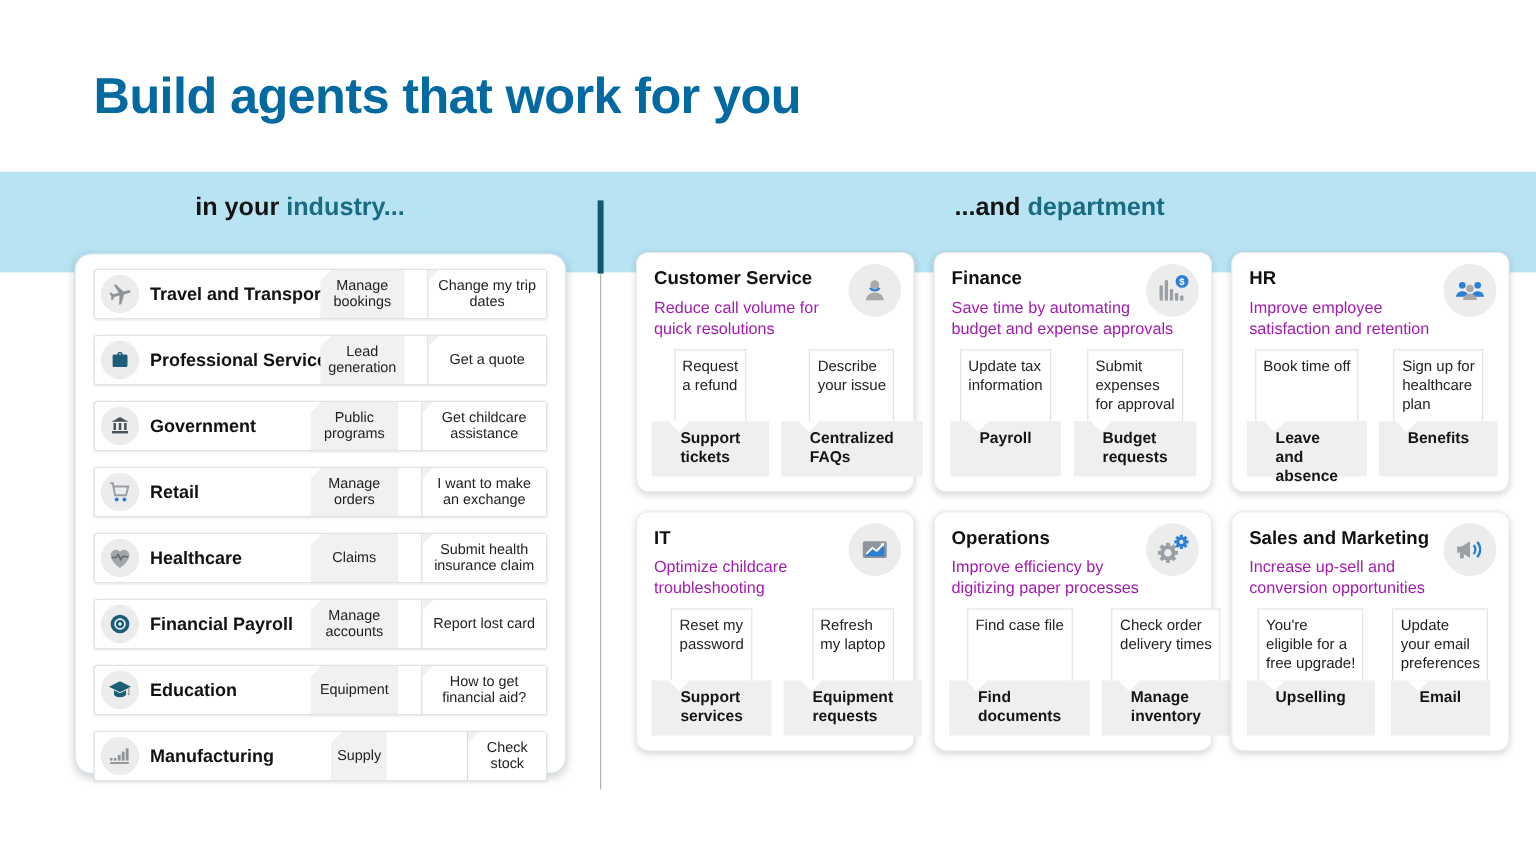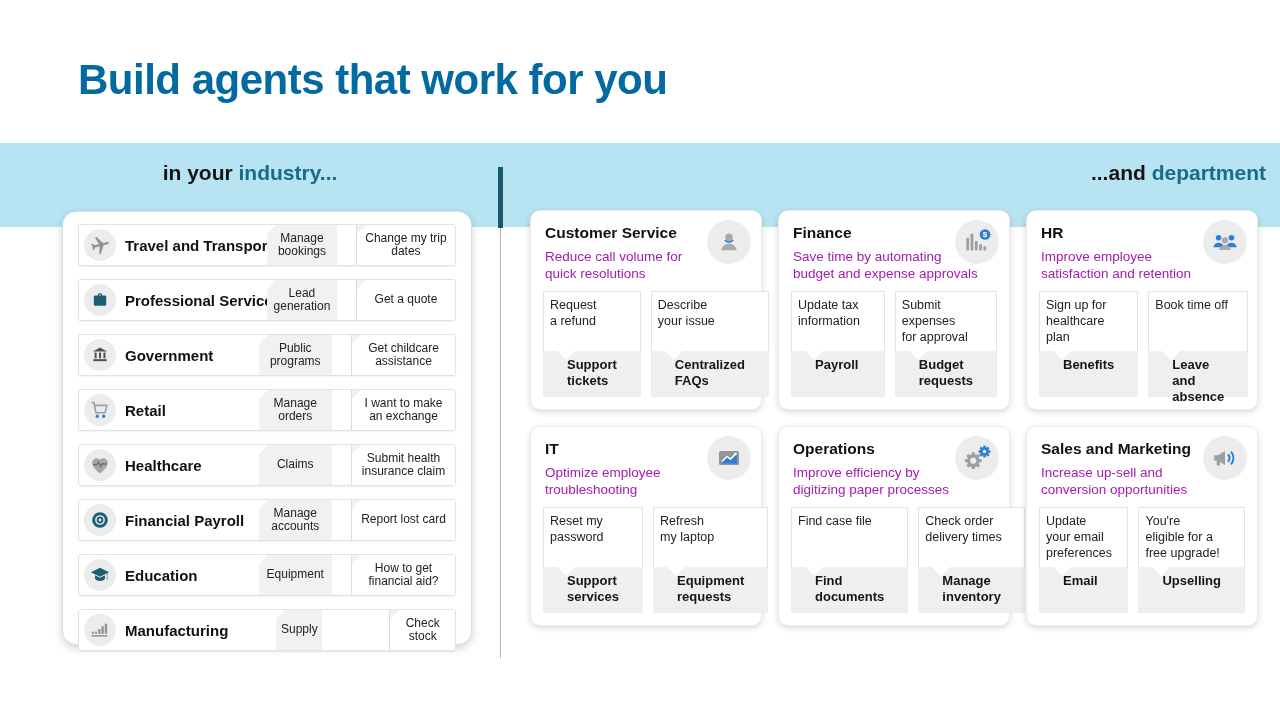--- a/index.html
+++ b/index.html
@@ -17,21 +17,21 @@
   }
   .slide-title{
     position:absolute;left:62px;top:56px;
     font-size:42px;font-weight:700;letter-spacing:-0.5px;color:#0369a1;
     white-space:nowrap;
     margin-left:16px;
   }
   .band{position:absolute;left:0;top:143px;width:1280px;height:84px;background:var(--band);}
   .hdr{position:absolute;top:161px;font-size:21px;font-weight:700;color:#141414;}
   .hdr-left{left:0;width:500px;text-align:center;}
-  .hdr-right{left:500px;width:766px;text-align:right;}
+  .hdr-right{left:500px;width:766px;text-align:center;}
   .accent{color:var(--accent);}
   .v-teal{position:absolute;left:498px;top:167px;width:5px;height:61px;background:var(--divider);}
   .v-gray{position:absolute;left:500px;top:228px;width:1px;height:430px;background:#b3b3b3;}
 
   
   .industry-panel{
     position:absolute;left:62px;top:211px;width:410px;height:434px;box-sizing:border-box;
     background:#fff;border:1px solid #cfe3ed;border-radius:14px;
     box-shadow:0 3px 8px rgba(0,0,0,0.18);padding:12px 15px;
   }
@@ -66,21 +66,21 @@
     padding:13px 12px 12px 14px;
   }
   .dept-title{font-size:15.5px;font-weight:700;color:#111;}
   .dept-circle{
     position:absolute;top:9px;right:10px;width:44px;height:44px;border-radius:50%;
     background:#ececec;display:flex;align-items:center;justify-content:center;
   }
   .dept-circle svg{display:block;}
   .dept-desc{margin-top:7px;font-size:13.5px;line-height:16.5px;color:#a21caf;white-space:pre-line;}
   .dept-cols{position:absolute;left:12px;right:12px;bottom:12px;display:flex;gap:10px;}
-  .dept-col{flex:1;display:flex;flex-direction:column;}
+  .dept-col{flex:1;display:flex;flex-direction:column;align-items:center;}
   .col-bubble{
     height:60px;box-sizing:border-box;border:1px solid #e3e3e3;border-bottom:none;background:#fff;
     padding:5px 6px;font-size:12.5px;line-height:16px;color:#222;white-space:pre-line;
   }
   .col-label{
     height:46px;box-sizing:border-box;background:#efefef;position:relative;
     padding:6px 24px;font-size:13px;font-weight:700;line-height:16px;color:#151515;white-space:pre-line;
   }
   .col-label::before{
     content:"";position:absolute;top:0;left:14px;
@@ -310,44 +310,44 @@
           <g fill="#a9a9a9">
             <circle cx="14" cy="12.5" r="2.9"></circle>
             <path d="M8.5 21.5c.4-3 2.6-4.8 5.5-4.8s5.1 1.8 5.5 4.8h-11z"></path>
           </g>
         </svg>
       </span>
     <div class="dept-desc">Improve employee
 satisfaction and retention</div>
     <div class="dept-cols">
       <div class="dept-col">
+        <div class="col-bubble">Book time off</div>
+        <div class="col-label">Leave and
+absence</div>
+      </div>
+      <div class="dept-col">
         <div class="col-bubble">Sign up for
 healthcare
 plan</div>
         <div class="col-label">Benefits</div>
-      </div>
-      <div class="dept-col">
-        <div class="col-bubble">Book time off</div>
-        <div class="col-label">Leave and
-absence</div>
       </div>
     </div>
   </div>
 
   <div class="dept-card">
     <div class="dept-title">IT</div>
     <span class="dept-circle">
         <svg viewBox="0 0 28 28" width="28" height="28">
           <rect x="4" y="7" width="20" height="14" rx="1.5" fill="#8f959a"></rect>
           <path d="M6 19.5l6-6 4 3 6-7v10H6z" fill="#2b7fd4"></path>
           <path fill="none" stroke="#fff" stroke-width="1.4" d="M7 17.5l5-5 3.5 2.5 5.5-5.5"></path>
           <path fill="#fff" d="M21.8 8.6l-3.2.6 2.6 2.6.6-3.2z"></path>
         </svg>
       </span>
-    <div class="dept-desc">Optimize employee
+    <div class="dept-desc">Optimize childcare
 troubleshooting</div>
     <div class="dept-cols">
       <div class="dept-col">
         <div class="col-bubble">Reset my
 password</div>
         <div class="col-label">Support
 services</div>
       </div>
       <div class="dept-col">
         <div class="col-bubble">Refresh
@@ -414,26 +414,26 @@
           <path fill="#9aa0a5" d="M4 11.5v5h3.5L14 20.5V7.5l-6.5 4H4z"></path>
           <rect x="6.2" y="16.5" width="3" height="4.5" rx="1" fill="#9aa0a5"></rect>
           <path fill="none" stroke="#2b7fd4" stroke-width="1.8" d="M16.8 10.5a5 5 0 0 1 0 7"></path>
           <path fill="none" stroke="#2b7fd4" stroke-width="1.8" d="M19.6 8a9 9 0 0 1 0 12"></path>
         </svg>
       </span>
     <div class="dept-desc">Increase up-sell and
 conversion opportunities</div>
     <div class="dept-cols">
       <div class="dept-col">
+        <div class="col-bubble">You're
+eligible for a
+free upgrade!</div>
+        <div class="col-label">Upselling</div>
+      </div>
+      <div class="dept-col">
         <div class="col-bubble">Update
 your email
 preferences</div>
         <div class="col-label">Email</div>
       </div>
-      <div class="dept-col">
-        <div class="col-bubble">You're
-eligible for a
-free upgrade!</div>
-        <div class="col-label">Upselling</div>
-      </div>
     </div>
   </div>
 </div>
 
 </body></html>

